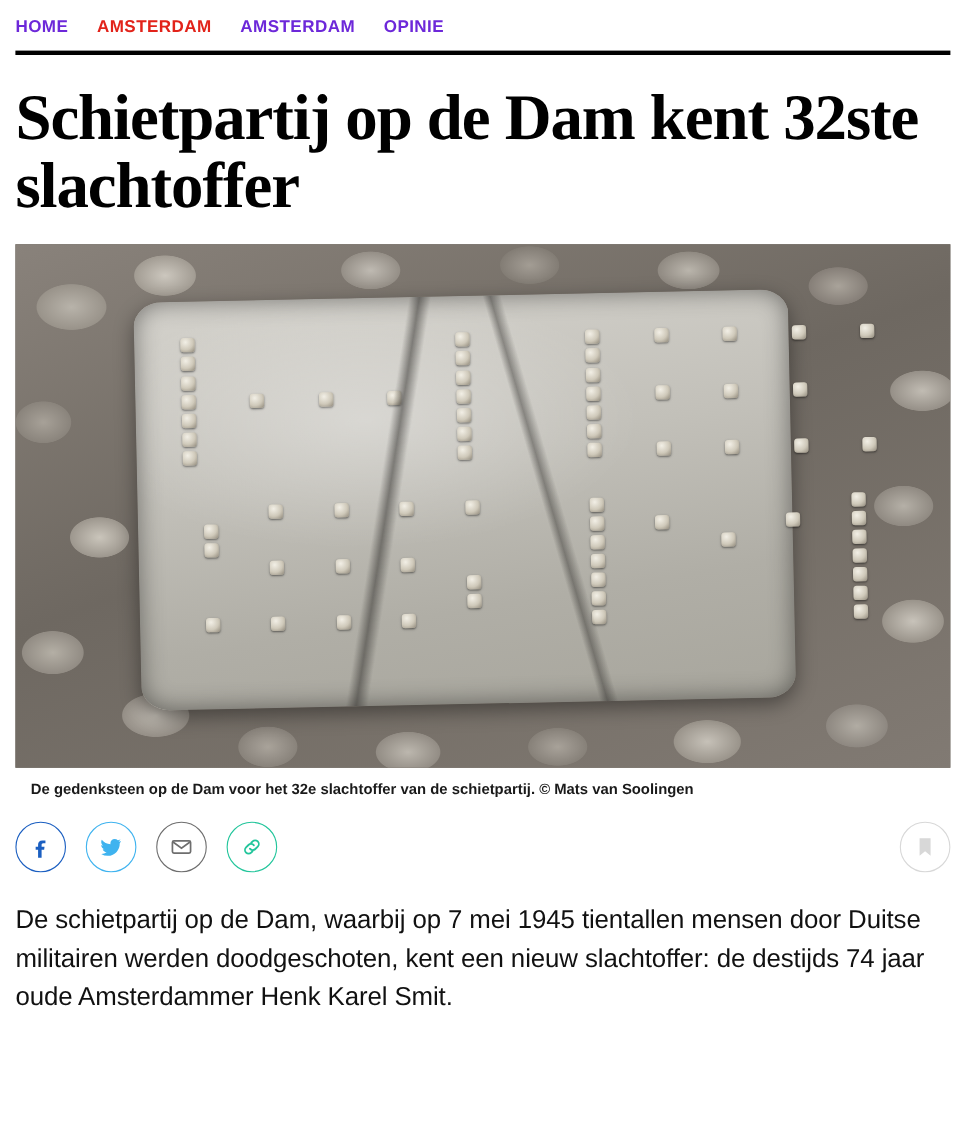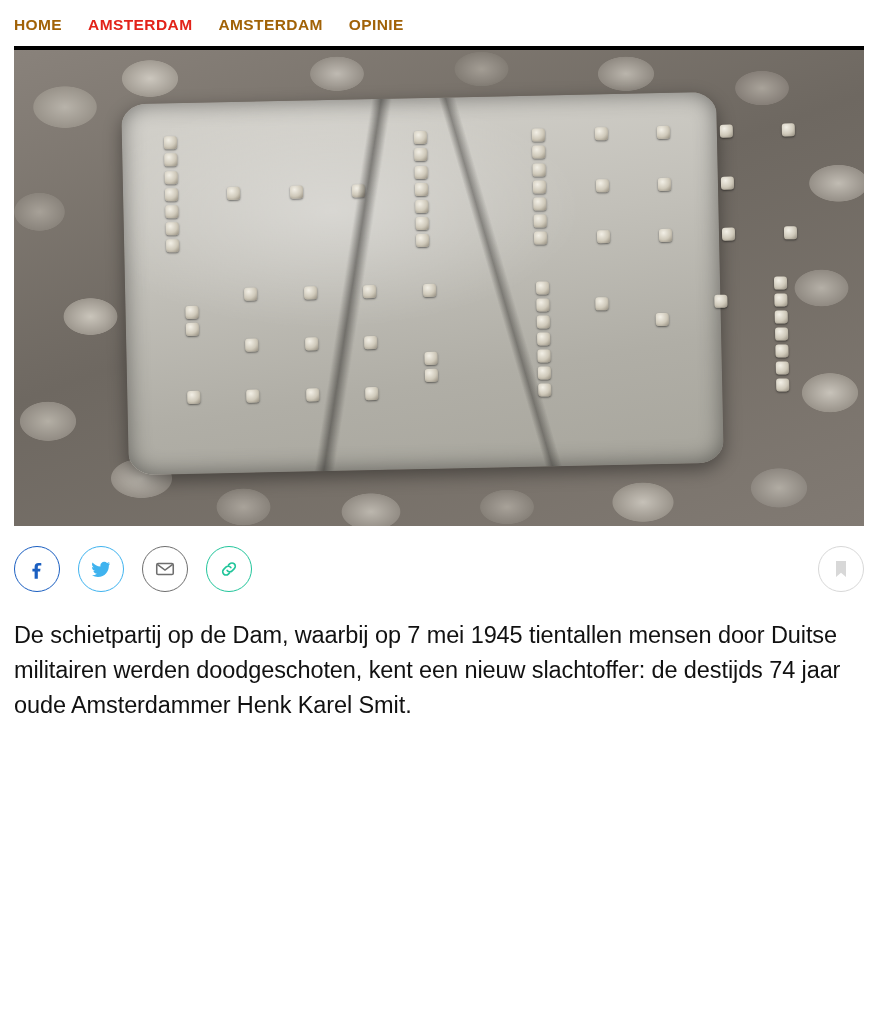--- a/index.html
+++ b/index.html
@@ -44,21 +44,21 @@
     display: flex;
     align-items: center;
     gap: 26px;
     padding-top: 6px;
   }
   .nav-item {
     font-family: "Liberation Sans", sans-serif;
     font-weight: bold;
     font-size: 15.5px;
     letter-spacing: 0.4px;
-    color: #a16207;
+    color: #6d28d9;
     text-decoration: none;
     white-space: nowrap;
   }
   .nav-item.active { color: #e2231a; }
 
   .rule {
     height: 4px;
     background: #000;
     margin: 0 14px;
   }
@@ -209,20 +209,21 @@
   <div class="masthead">
     <nav class="nav">
       <a class="nav-item" href="#">HOME</a>
       <a class="nav-item active" href="#">AMSTERDAM</a>
       <a class="nav-item" href="#">AMSTERDAM</a>
       <a class="nav-item" href="#">OPINIE</a>
     </nav>
   </div>
   <div class="rule"></div>
 
+  <h1 class="headline">Schietpartij op de Dam kent 32ste slachtoffer</h1>
 
   <div class="photo-wrap">
     <div class="photo">
       <div class="cobbles"></div>
       <div class="stone">
         <div class="letters" id="letters">
             <div class="cap" style="left: 7%; top: 9%;"></div>
             <div class="cap" style="left: 49%; top: 9%;"></div>
             <div class="cap" style="left: 7%; top: 13.6%;"></div>
             <div class="cap" style="left: 49%; top: 13.6%;"></div>
@@ -285,20 +286,21 @@
             <div class="cap" style="left: 109%; top: 63.8%;"></div>
             <div class="cap" style="left: 69%; top: 68.4%;"></div>
             <div class="cap" style="left: 109%; top: 68.4%;"></div>
             <div class="cap" style="left: 69%; top: 73%;"></div>
             <div class="cap" style="left: 109%; top: 73%;"></div>
             <div class="cap" style="left: 69%; top: 77.6%;"></div>
             <div class="cap" style="left: 109%; top: 77.6%;"></div>
           </div>
       </div>
     </div>
+    <div class="caption">De gedenksteen op de Dam voor het 32e slachtoffer van de schietpartij. © Mats van Soolingen</div>
   </div>
 
   <div class="share-row">
     <div class="share-btn facebook">
       <svg width="22" height="22" viewBox="0 0 24 24" aria-hidden="true">
         <path fill="#1b5fc1" d="M14.6 8.3h2.1V5.6c-.4-.05-1.6-.15-3-.15-3 0-4.3 1.7-4.3 4.2v2H7v3.1h2.4v8h3.5v-8h2.5l.4-3.1h-2.9v-1.7c0-.9.25-1.65 1.7-1.65z"></path>
       </svg>
     </div>
     <div class="share-btn twitter">
       <svg width="24" height="24" viewBox="0 0 24 24" aria-hidden="true">

